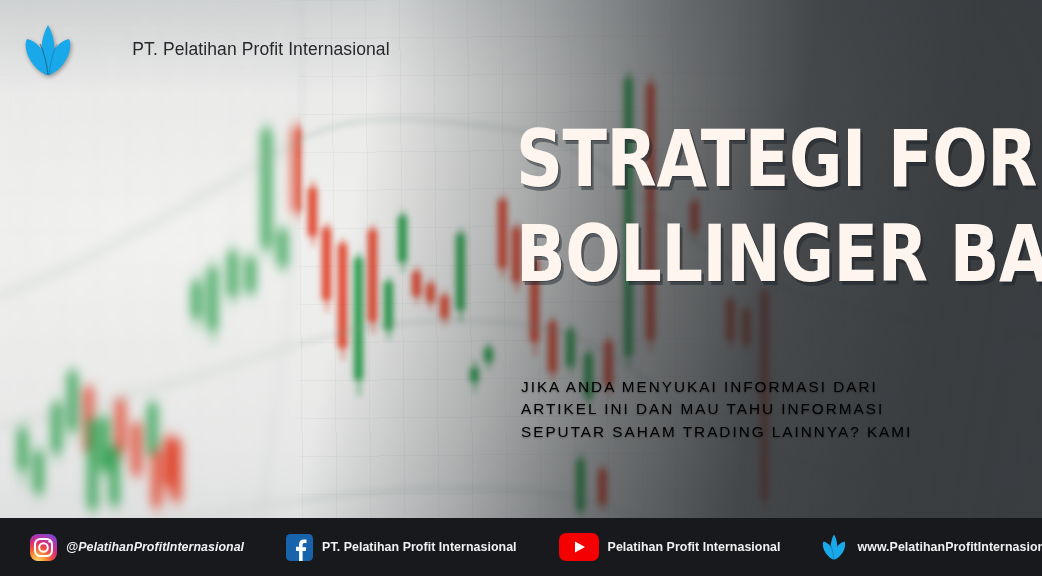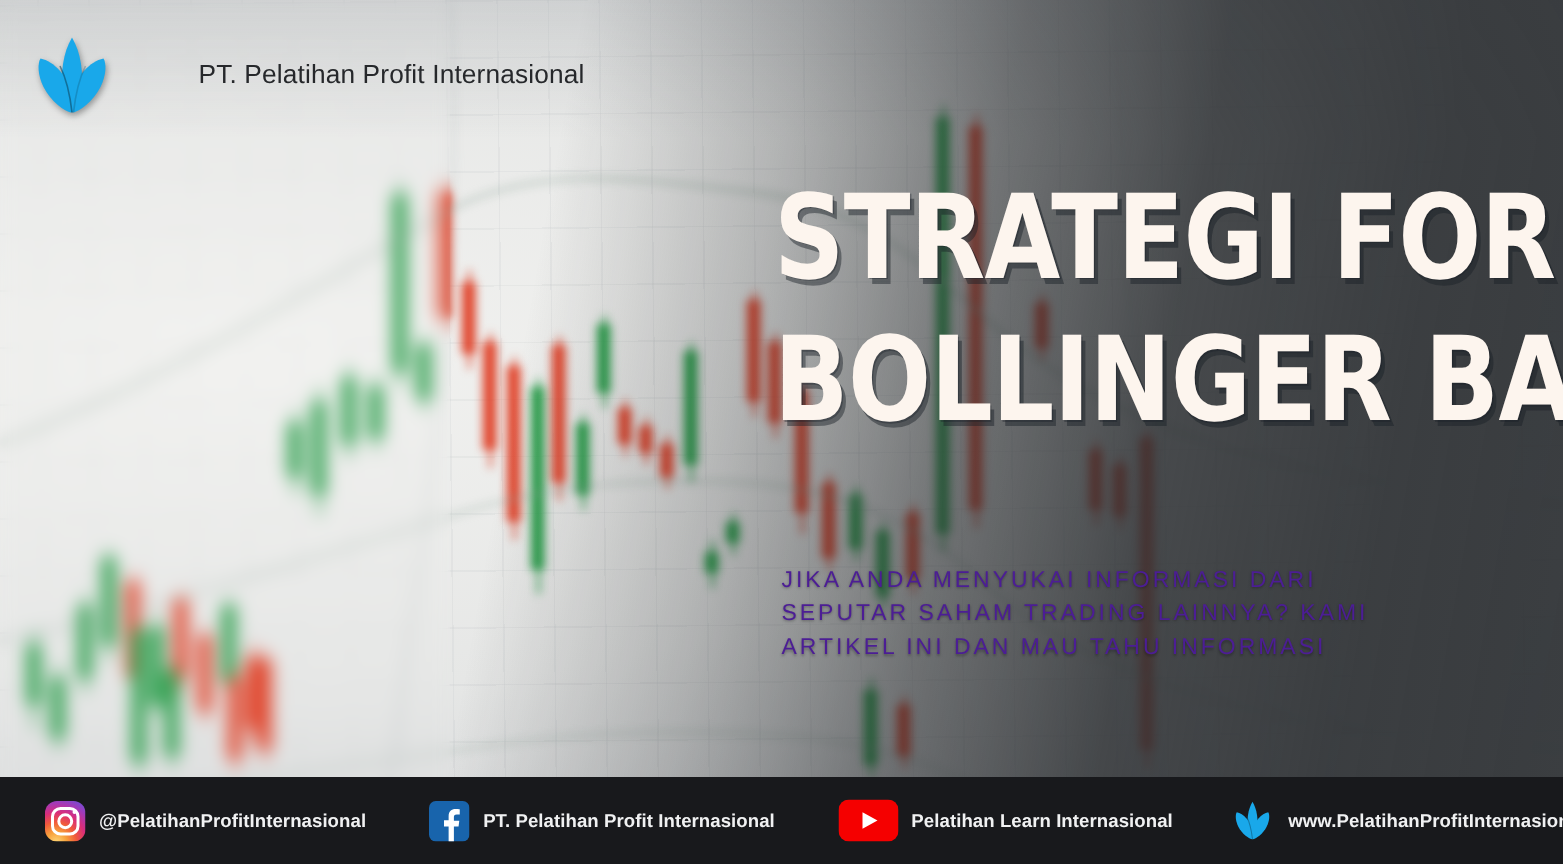--- a/index.html
+++ b/index.html
@@ -77,35 +77,35 @@
     font-weight:bold; font-size:78px; line-height:.96; color:#fdf5ee;
     letter-spacing:-.5px; white-space:nowrap;
     transform:scaleX(.93); transform-origin:left center;
     text-shadow:3px 4px 0px rgba(24,30,38,.45), 1px 1px 0 rgba(24,30,38,.35);
   }
   #hl2 { margin-top:20px; }
 
   
   #copy { position:absolute; left:521px; top:376px; width:430px; }
   #copy p {
-    font-size:15.3px; line-height:1.47; color:#4c1d95;
+    font-size:15.3px; line-height:1.47; color:#000000;
     letter-spacing:2.0px; text-transform:uppercase; white-space:nowrap;
     text-shadow:0 1px 2px rgba(0,0,0,.35);
   }
 
   
   #footer {
     position:absolute; left:0; bottom:0; width:1042px; height:58px;
     background:#18191c; display:flex; align-items:center;
   }
   .social { display:flex; align-items:center; height:100%; }
   .social .ico { flex:0 0 auto; display:block; }
   .social .lbl { font-size:12.4px; font-weight:bold; color:#f0f1f2; margin-left:9px; white-space:nowrap; letter-spacing:.05px; }
 
-  #s-ig { margin-left:30px; }
+  #s-ig { margin-left:30px;font-style:italic; }
   #s-fb { margin-left:42px; }
   #s-yt { margin-left:42px; }
   #s-web{ margin-left:38px; }
 </style>
 </head>
 <body>
 
 <div id="poster">
 
   <div id="photo">
@@ -243,22 +243,22 @@
     </div>
   </div>
 
   <div id="headline">
     <div class="hl" id="hl1">STRATEGI FOREX</div>
     <div class="hl" id="hl2">BOLLINGER BAND</div>
   </div>
 
   <div id="copy">
     <p>JIKA ANDA MENYUKAI INFORMASI DARI</p>
+    <p>ARTIKEL INI DAN MAU TAHU INFORMASI</p>
     <p>SEPUTAR SAHAM TRADING LAINNYA? KAMI</p>
-    <p>ARTIKEL INI DAN MAU TAHU INFORMASI</p>
   </div>
 
   <div id="footer">
 
     <div class="social" id="s-ig">
       <svg class="ico" width="27" height="27" viewBox="0 0 27 27">
         <defs>
           <radialGradient id="igg" cx="28%" cy="102%" r="118%">
             <stop offset="0%" stop-color="#ffd776"></stop>
             <stop offset="22%" stop-color="#f7a03b"></stop>
@@ -282,21 +282,21 @@
         <path d="M16.6 27V17h3.1l.5-3.8h-3.6v-2.4c0-1.1.3-1.85 1.9-1.85h2V5.55C19.95 5.47 18.9 5.4 17.7 5.4c-2.75 0-4.62 1.68-4.62 4.76v2.66h-3.1V17h3.1v10z" fill="#fff"></path>
       </svg>
       <span class="lbl">PT. Pelatihan Profit Internasional</span>
     </div>
 
     <div class="social" id="s-yt">
       <svg class="ico" width="40" height="28" viewBox="0 0 40 28">
         <rect x="0" y="0" width="40" height="28" rx="7" fill="#f50000"></rect>
         <path d="M16 8.5 L26 14 L16 19.5 Z" fill="#fff"></path>
       </svg>
-      <span class="lbl">Pelatihan Learn Internasional</span>
+      <span class="lbl">Pelatihan Profit Internasional</span>
     </div>
 
     <div class="social" id="s-web">
       <svg class="ico" width="30" height="28" viewBox="0 0 60 56">
         <path d="M30 3 C36 13, 38 27, 36 42 C34 50, 31 53, 30 53 C29 53, 26 50, 24 42 C22 27, 24 13, 30 3 Z" fill="#19a8ea"></path>
         <path d="M9 17 C18 19, 27 28, 30 42 C31 48, 30 53, 29 53 C25 52, 16 46, 11 36 C7 28, 7 20, 9 17 Z" fill="#19a8ea"></path>
         <path d="M51 17 C42 19, 33 28, 30 42 C29 48, 30 53, 31 53 C35 52, 44 46, 49 36 C53 28, 53 20, 51 17 Z" fill="#19a8ea"></path>
         <path d="M30 53 C29 44, 27 32, 22 22" fill="none" stroke="#0c3f57" stroke-opacity=".45" stroke-width="1.4"></path>
       </svg>
       <span class="lbl">www.PelatihanProfitInternasional.com</span>

